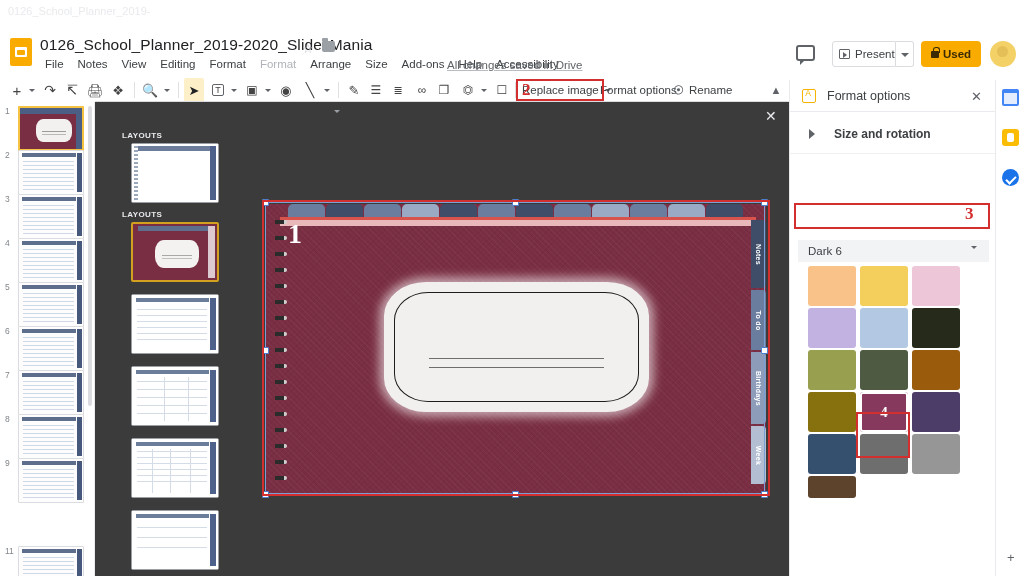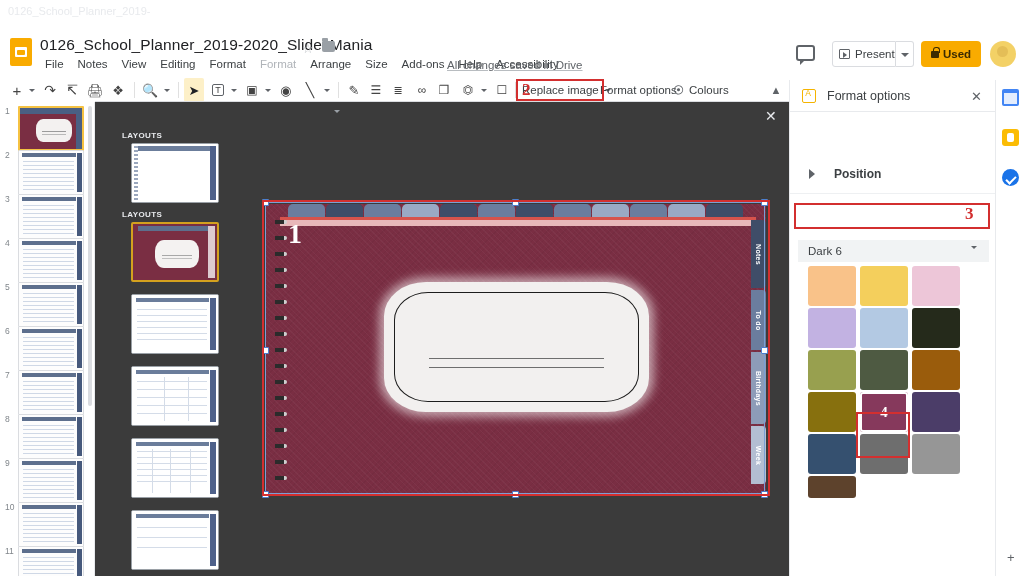--- a/index.html
+++ b/index.html
@@ -455,21 +455,21 @@
     <div class="tb-sep" style="left:515px;"></div>
     <div class="tb-item" style="left:522px;">
       <span class="tb-txt">Replace image</span>
       <i class="caret-sm" style="margin-left:6px;"></i>
     </div>
     <div class="tb-item" style="left:600px;">
       <span class="tb-txt">Format options</span>
     </div>
     <div class="tb-item" style="left:673px;">
       <span style="font-size:11px;color:#5f6368;margin-right:5px;">⦿</span>
-      <span class="tb-txt">Colours</span>
+      <span class="tb-txt">Rename</span>
     </div>
     <div class="tb-item" style="left:766px;width:20px;font-size:11px;color:#5f6368;">▲</div>
   </div>
   <div class="toolbar-underline"></div>
 
   <div class="annot" style="left:516px;top:79px;width:88px;height:22px;"></div>
   <div class="annot-num" style="left:522px;top:80px;font-size:17px;">2</div>
 
   <div class="filmstrip">
     <div class="fs-scroll"></div>
@@ -604,35 +604,20 @@
           <div class="ln" style="top:14px"></div>
           <div class="ln" style="top:18px"></div>
         <div class="ln" style="top:22px"></div>
           <div class="ln" style="top:26px"></div>
           <div class="ln" style="top:30px"></div>
         <div class="ln" style="top:34px"></div>
           <div class="ln" style="top:38px"></div>
       </div>
     </div>
 
-    <div class="fs-row" style="top:398px;">
-      <div class="fs-num">10</div>
-      <div class="fs-thumb fs-page">
-        <div class="hdr"></div>
-          <div class="side"></div>
-        <div class="ln" style="top:10px"></div>
-          <div class="ln" style="top:14px"></div>
-          <div class="ln" style="top:18px"></div>
-        <div class="ln" style="top:22px"></div>
-          <div class="ln" style="top:26px"></div>
-          <div class="ln" style="top:30px"></div>
-        <div class="ln" style="top:34px"></div>
-          <div class="ln" style="top:38px"></div>
-      </div>
-    </div>
 
     <div class="fs-row" style="top:442px;">
       <div class="fs-num">11</div>
       <div class="fs-thumb fs-page">
         <div class="hdr"></div>
           <div class="side"></div>
         <div class="ln" style="top:10px"></div>
           <div class="ln" style="top:14px"></div>
           <div class="ln" style="top:18px"></div>
         <div class="ln" style="top:22px"></div>
@@ -823,27 +808,27 @@
   <div class="annot" style="left:262px;top:200px;width:508px;height:296px;"></div>
   <div class="canvas-num1">1</div>
 
   <div class="fmt-panel">
     <div class="fmt-head">
       <div class="fmt-head-icon"></div>
       <div class="fmt-head-title">Format options</div>
       <div class="fmt-close">✕</div>
     </div>
 
-
-    <div class="fmt-row" style="top:74px;">
+    <div class="fmt-row" style="top:34px;">
       <div class="fmt-chev">
           <i class="chev-r"></i>
         </div>
-      <div class="fmt-row-label">Position</div>
-    </div>
+      <div class="fmt-row-label">Size and rotation</div>
+    </div>
+
 
   </div>
 
   <div class="annot" style="left:794px;top:203px;width:196px;height:26px;"></div>
   <div class="annot-num" style="left:965px;top:204px;font-size:17px;">3</div>
 
   <div class="fmt-select">
     <span class="fmt-select-txt">Dark 6</span>
     <span class="fmt-select-caret"><i class="caret-sm"></i></span>
   </div>

